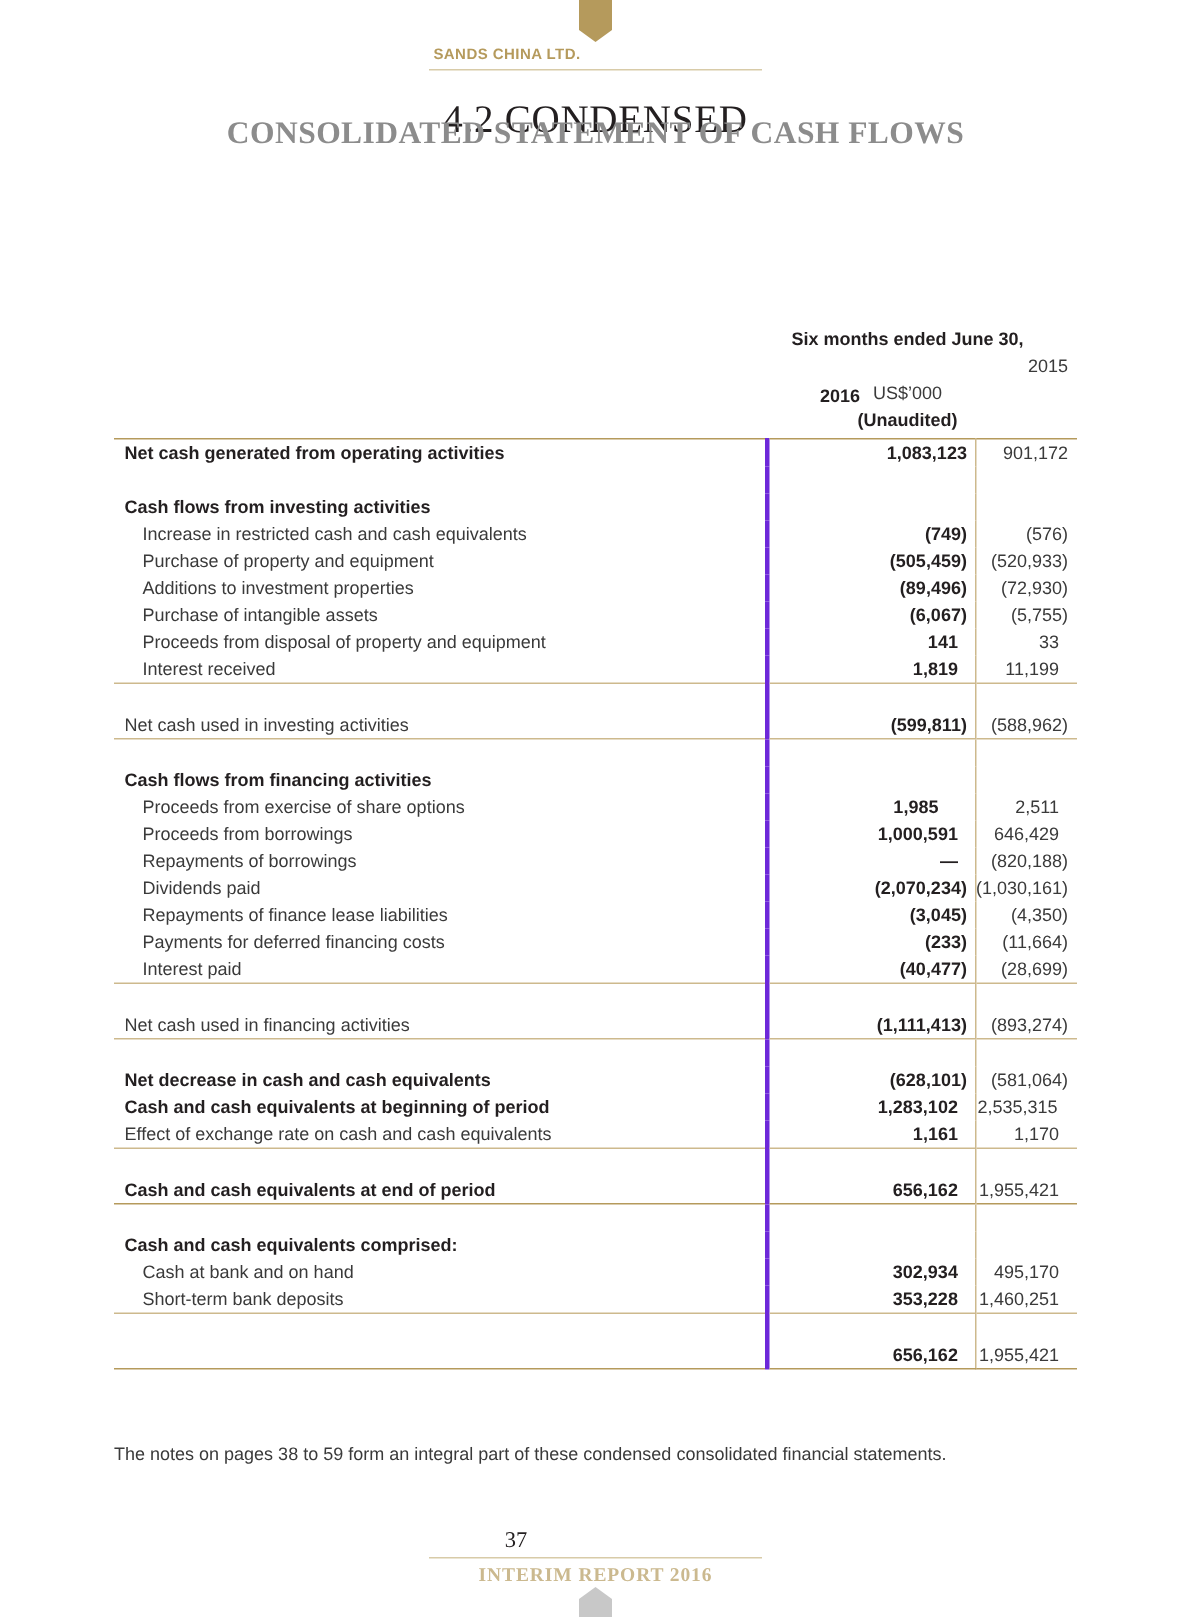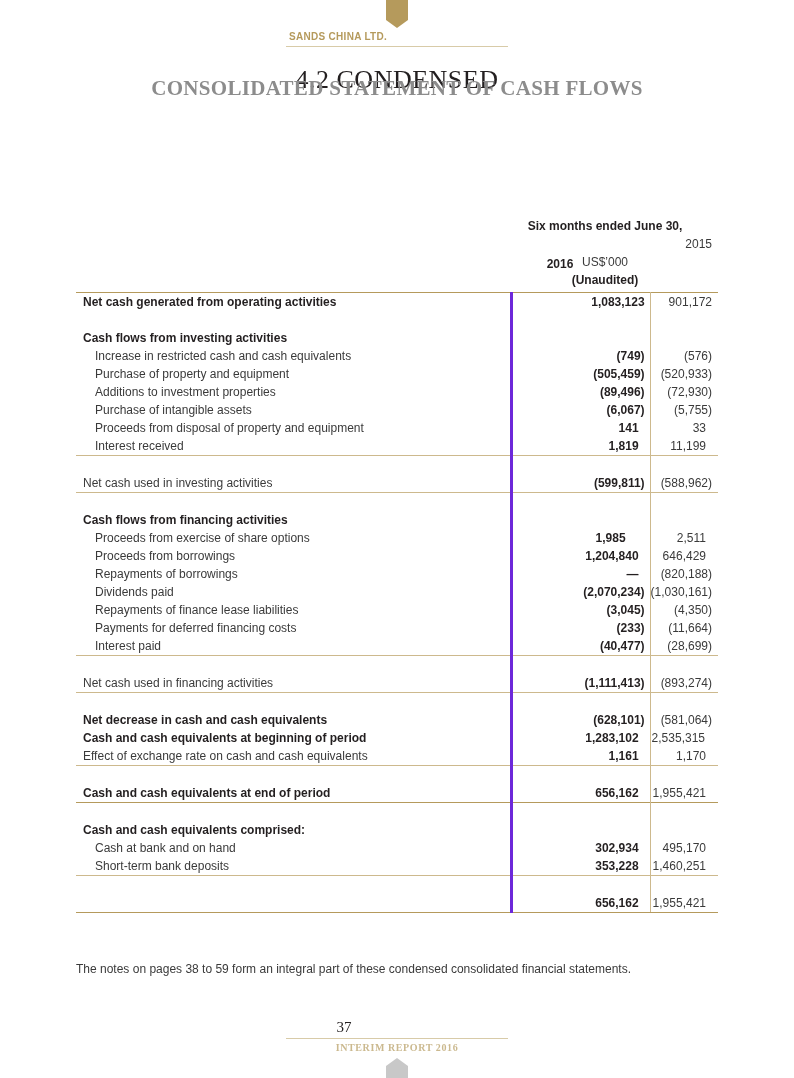--- a/index.html
+++ b/index.html
@@ -33,21 +33,21 @@
   table.cf tr.bottom td { border-bottom: 1.5px solid #b59a5c; }
   table.cf tr.section td.lbl { font-weight: bold; }
   table.cf td.indent { padding-left: 19px; color: #3a3a3a; }
   table.cf td.plain { color: #3a3a3a; }
   table.cf tr.boldrow td.lbl { font-weight: bold; color: #231f20; }
 
   .note { position: absolute; top: 962px; left: 76px; font-size: 12px; color: #3a3a3a; }
   .pageno { position: absolute; top: 1019px; left: 0; width: 688px; text-align: center;
             font-family: "Liberation Serif", "DejaVu Serif", serif; font-size: 15px; color: #231f20; }
   .report { position: absolute; top: 1042px; left: 0; width: 794px; text-align: center;
-            font-family: "Liberation Serif", "DejaVu Serif", serif; font-size: 10px; font-weight: bold;
+            font-family: "Liberation Serif", "DejaVu Serif", serif; font-size: 13px; font-weight: bold;
             color: #cbb98f; letter-spacing: 0.6px; }
 </style>
 </head>
 <body>
 
 <svg class="tab-top" viewBox="0 0 22 28">
   <polygon points="0,0 22,0 22,20 11,28 0,20" fill="#b59a5c"></polygon>
 </svg>
 
 <div class="company">SANDS CHINA LTD.</div>
@@ -128,21 +128,21 @@
       <td class="v16"></td>
       <td class="v15"></td>
     </tr>
     <tr>
       <td class="lbl indent">Proceeds from exercise of share options</td>
       <td class="v16" style="padding-right:24px;">1,985</td>
       <td class="v15" style="padding-right:12px;">2,511</td>
     </tr>
     <tr>
       <td class="lbl indent">Proceeds from borrowings</td>
-      <td class="v16" style="padding-right:11px;">1,204,840</td>
+      <td class="v16" style="padding-right:11px;">1,000,591</td>
       <td class="v15" style="padding-right:12px;">646,429</td>
     </tr>
     <tr>
       <td class="lbl indent">Repayments of borrowings</td>
       <td class="v16" style="padding-right:11px;">—</td>
       <td class="v15">(820,188)</td>
     </tr>
     <tr>
       <td class="lbl indent">Dividends paid</td>
       <td class="v16">(2,070,234)</td>

